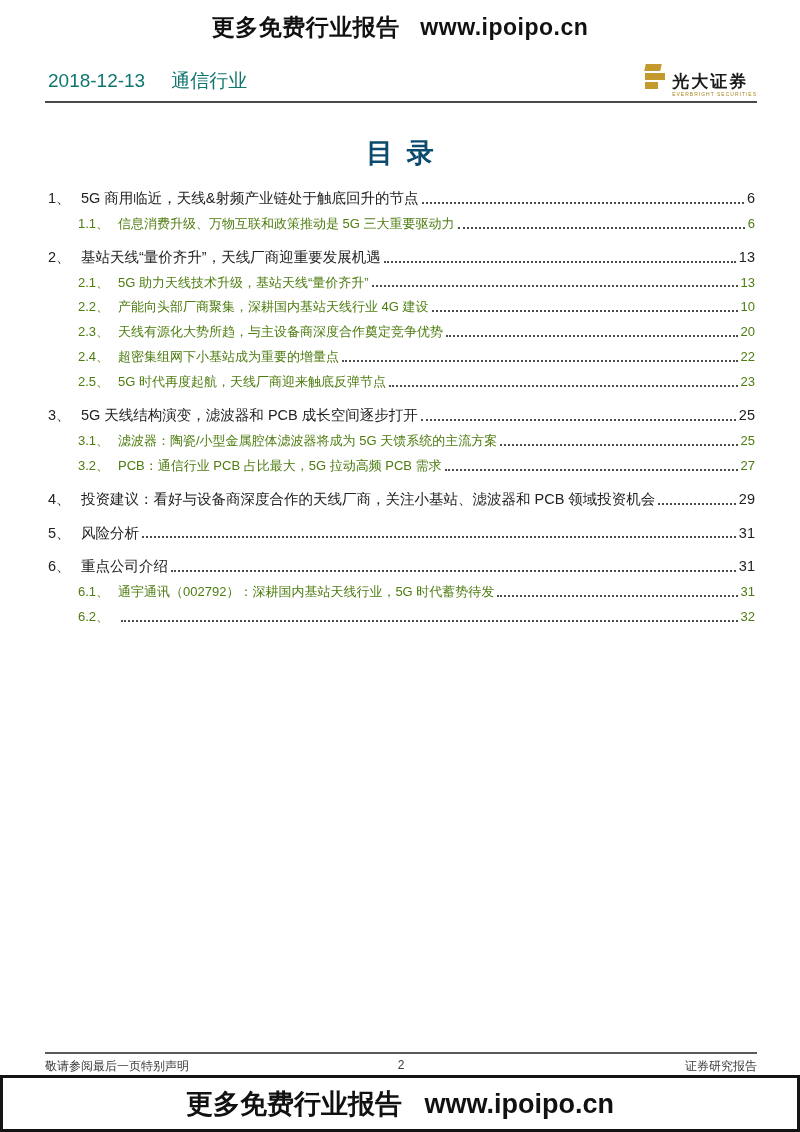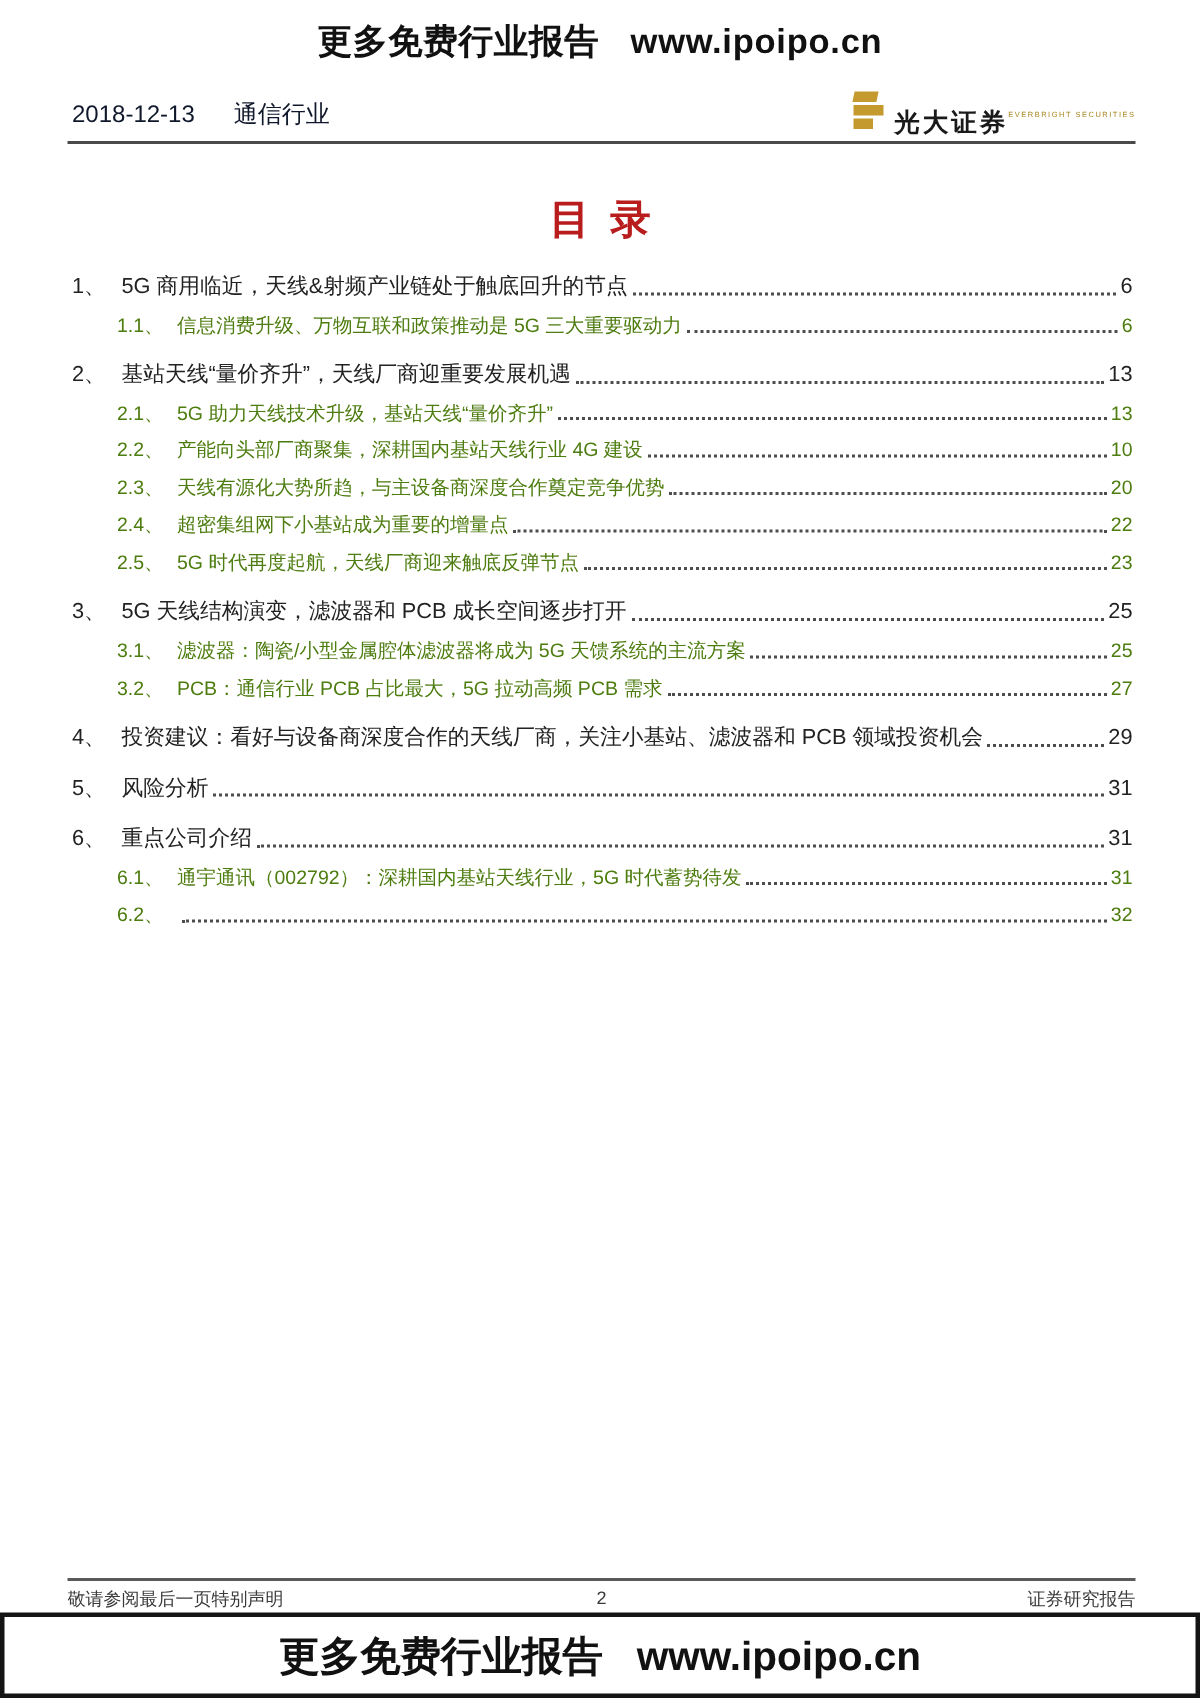--- a/index.html
+++ b/index.html
@@ -19,29 +19,29 @@
     white-space: pre;
     letter-spacing: 0.5px;
   }
   
   .header-row {
     display: flex;
     justify-content: space-between;
     align-items: flex-end;
     margin: 14px 43px 0 48px;
   }
-  .date-cat { font-size: 16px; color: #0f172a; padding-bottom: 5px; }
+  .date-cat { font-size: 19px; color: #0f766e; padding-bottom: 5px; }
   .date-cat .cat { margin-left: 26px; }
   .logo { display: flex; align-items: center; gap: 5px; padding-bottom: 2px; }
   .logo-icon { width: 22px; height: 26px; position: relative; flex: none; }
   .logo-icon .bar { position: absolute; left: 0; background: #c49a2e; }
   .logo-icon .bar.b1 { top: 0; width: 16px; height: 7px; transform: skewX(-12deg); }
   .logo-icon .bar.b2 { top: 9px; width: 20px; height: 7px; }
   .logo-icon .bar.b3 { top: 18px; width: 13px; height: 7px; }
-  .logo-text { display: flex; flex-direction: row; line-height: 1; margin-top: 16px; }
+  .logo-text { display: flex; flex-direction: column; line-height: 1; margin-top: 16px; }
   .logo-name {
     font-family: "Liberation Serif", serif;
     font-weight: bold; font-size: 17px; color: #1a1a1a;
     letter-spacing: 2px; white-space: nowrap;
   }
   .logo-sub {
     font-size: 5px; color: #a8861f; letter-spacing: 1px;
     margin-top: 2px; white-space: nowrap;
   }
   .header-rule {
@@ -49,21 +49,21 @@
     border-top: 2px solid #4a4a4a;
     height: 0;
   }
   
   .toc-title {
     margin: 32px 0 18px 0;
     text-align: center;
     font-family: "Liberation Serif", serif;
     font-size: 27px;
     font-weight: bold;
-    color: #b91c1c;
+    color: #0c4a6e;
     white-space: pre;
   }
   
   .toc { margin: 0 45px 0 48px; }
   .toc-row { display: flex; align-items: baseline; line-height: 1.3; color: #4d7c0f; }
   .toc-row.l1 { font-size: 14.5px; margin-top: 15px; color: #222; }
   .toc-row.l2 { font-size: 13px;  margin-top: 8px;  margin-left: 30px; }
   .toc-row .num   { flex: none; }
   .toc-row.l1 .num { width: 33px; }
   .toc-row.l2 .num { width: 40px; }

